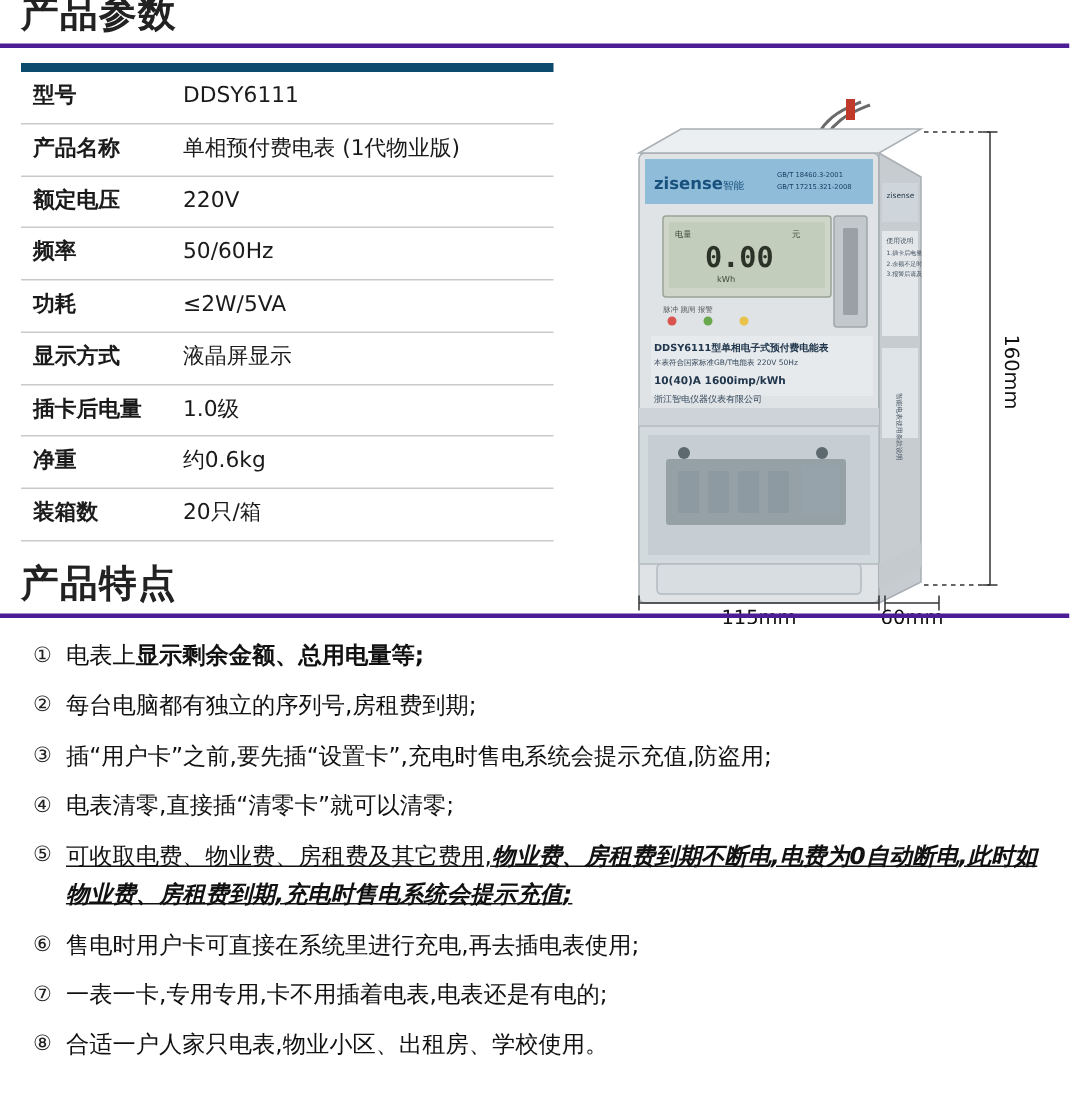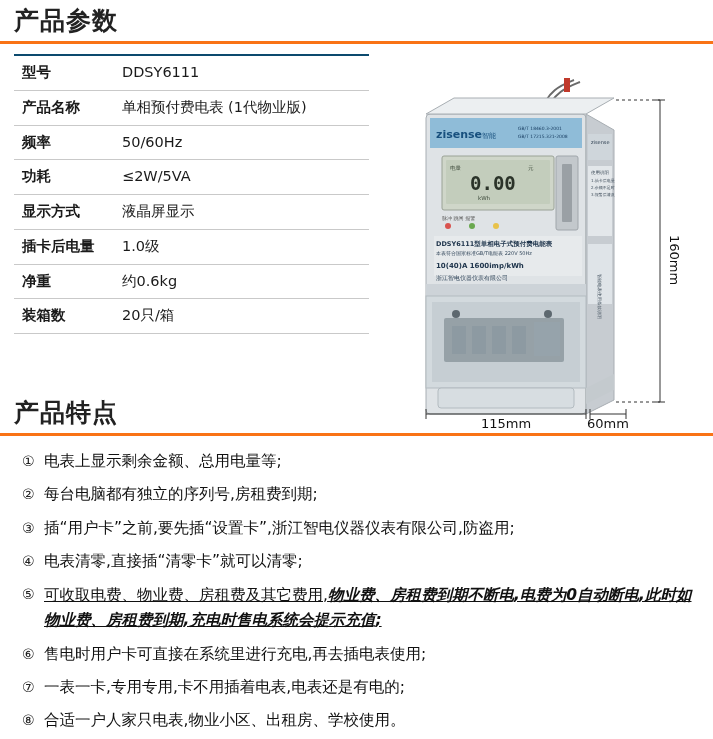--- a/index.html
+++ b/index.html
@@ -11,22 +11,22 @@
   }
   .page {
     position: relative;
     width: 713px; height: 739px;
     overflow: hidden;
   }
 
   
   .section-head {
     position: relative;
-    height: 44px;
-    border-bottom: 3px solid #f97316;
+    height: 32px;
+    border-bottom: 3px solid #4c1d95;
     display: flex;
     align-items: flex-end;
     text-align: center;
   }
   .section-head .title {
     font-size: 25px;
     font-weight: bold;
     color: #222222;
     line-height: 1;
     padding: 0 0 8px 14px;
@@ -49,21 +49,21 @@
     border-collapse: collapse;
     font-size: 14.5px;
     color: #1a1a1a;
   }
   .spec-table td {
     border-bottom: 1px solid #c9c9c9;
     padding: 6px 4px 6px 4px;
     vertical-align: middle;
     line-height: 1.5;
   }
-  .spec-table tr:first-child td { border-top: 2px solid #0c4a6e; }
+  .spec-table tr:first-child td { border-top: 6px solid #0c4a6e; }
   .spec-table td.key {
     width: 96px;
     font-weight: bold;
     padding-left: 8px;
     white-space: nowrap;
   }
   .spec-table td.val {
     padding-left: 12px;
   }
   .spec-table td.val .line2 { display: block; }
@@ -95,21 +95,21 @@
     margin-bottom: 10px;
   }
   .feature-item .num {
     flex: 0 0 auto;
     width: 22px;
     font-size: 14px;
     color: #222;
     padding-top: 1px;
   }
   .feature-item .txt { flex: 1 1 auto; }
-  .feature-item .txt b { font-weight: normal; }
+  .feature-item .txt b { font-weight: bold; }
   .feature-item .txt i { font-style: italic; font-weight: bold; }
   .feature-item.tall .txt { line-height: 1.6; text-decoration: underline; }
 </style>
 </head>
 <body>
 
 <div class="page">
 
   <div class="section-head">
     <div class="title">产品参数</div>
@@ -122,20 +122,26 @@
         <tr>
           <td class="key">型号</td>
           <td class="val">
             <span>DDSY6111</span>
           </td>
         </tr>
         <tr>
           <td class="key">产品名称</td>
           <td class="val">
             <span>单相预付费电表 (1代物业版)</span>
+          </td>
+        </tr>
+        <tr>
+          <td class="key">额定电压</td>
+          <td class="val">
+            <span>220V</span>
           </td>
         </tr>
         <tr>
           <td class="key">频率</td>
           <td class="val">
             <span>50/60Hz</span>
           </td>
         </tr>
         <tr>
           <td class="key">功耗</td>
@@ -275,21 +281,21 @@
       <div class="feature-item">
         <span class="num">①</span>
         <span class="txt">电表上<b>显示剩余金额、总用电量等;</b></span>
       </div>
       <div class="feature-item">
         <span class="num">②</span>
         <span class="txt">每台电脑都有独立的序列号,房租费到期;</span>
       </div>
       <div class="feature-item">
         <span class="num">③</span>
-        <span class="txt">插“用户卡”之前,要先插“设置卡”,浙江智电仪器仪表有限公司,防盗用;</span>
+        <span class="txt">插“用户卡”之前,要先插“设置卡”,充电时售电系统会提示充值,防盗用;</span>
       </div>
       <div class="feature-item">
         <span class="num">④</span>
         <span class="txt">电表清零,直接插“清零卡”就可以清零;</span>
       </div>
       <div class="feature-item tall">
         <span class="num">⑤</span>
         <span class="txt">可收取电费、物业费、房租费及其它费用,<i>物业费、房租费到期不断电,电费为0自动断电,此时如物业费、房租费到期,充电时售电系统会提示充值;</i></span>
       </div>
       <div class="feature-item">

